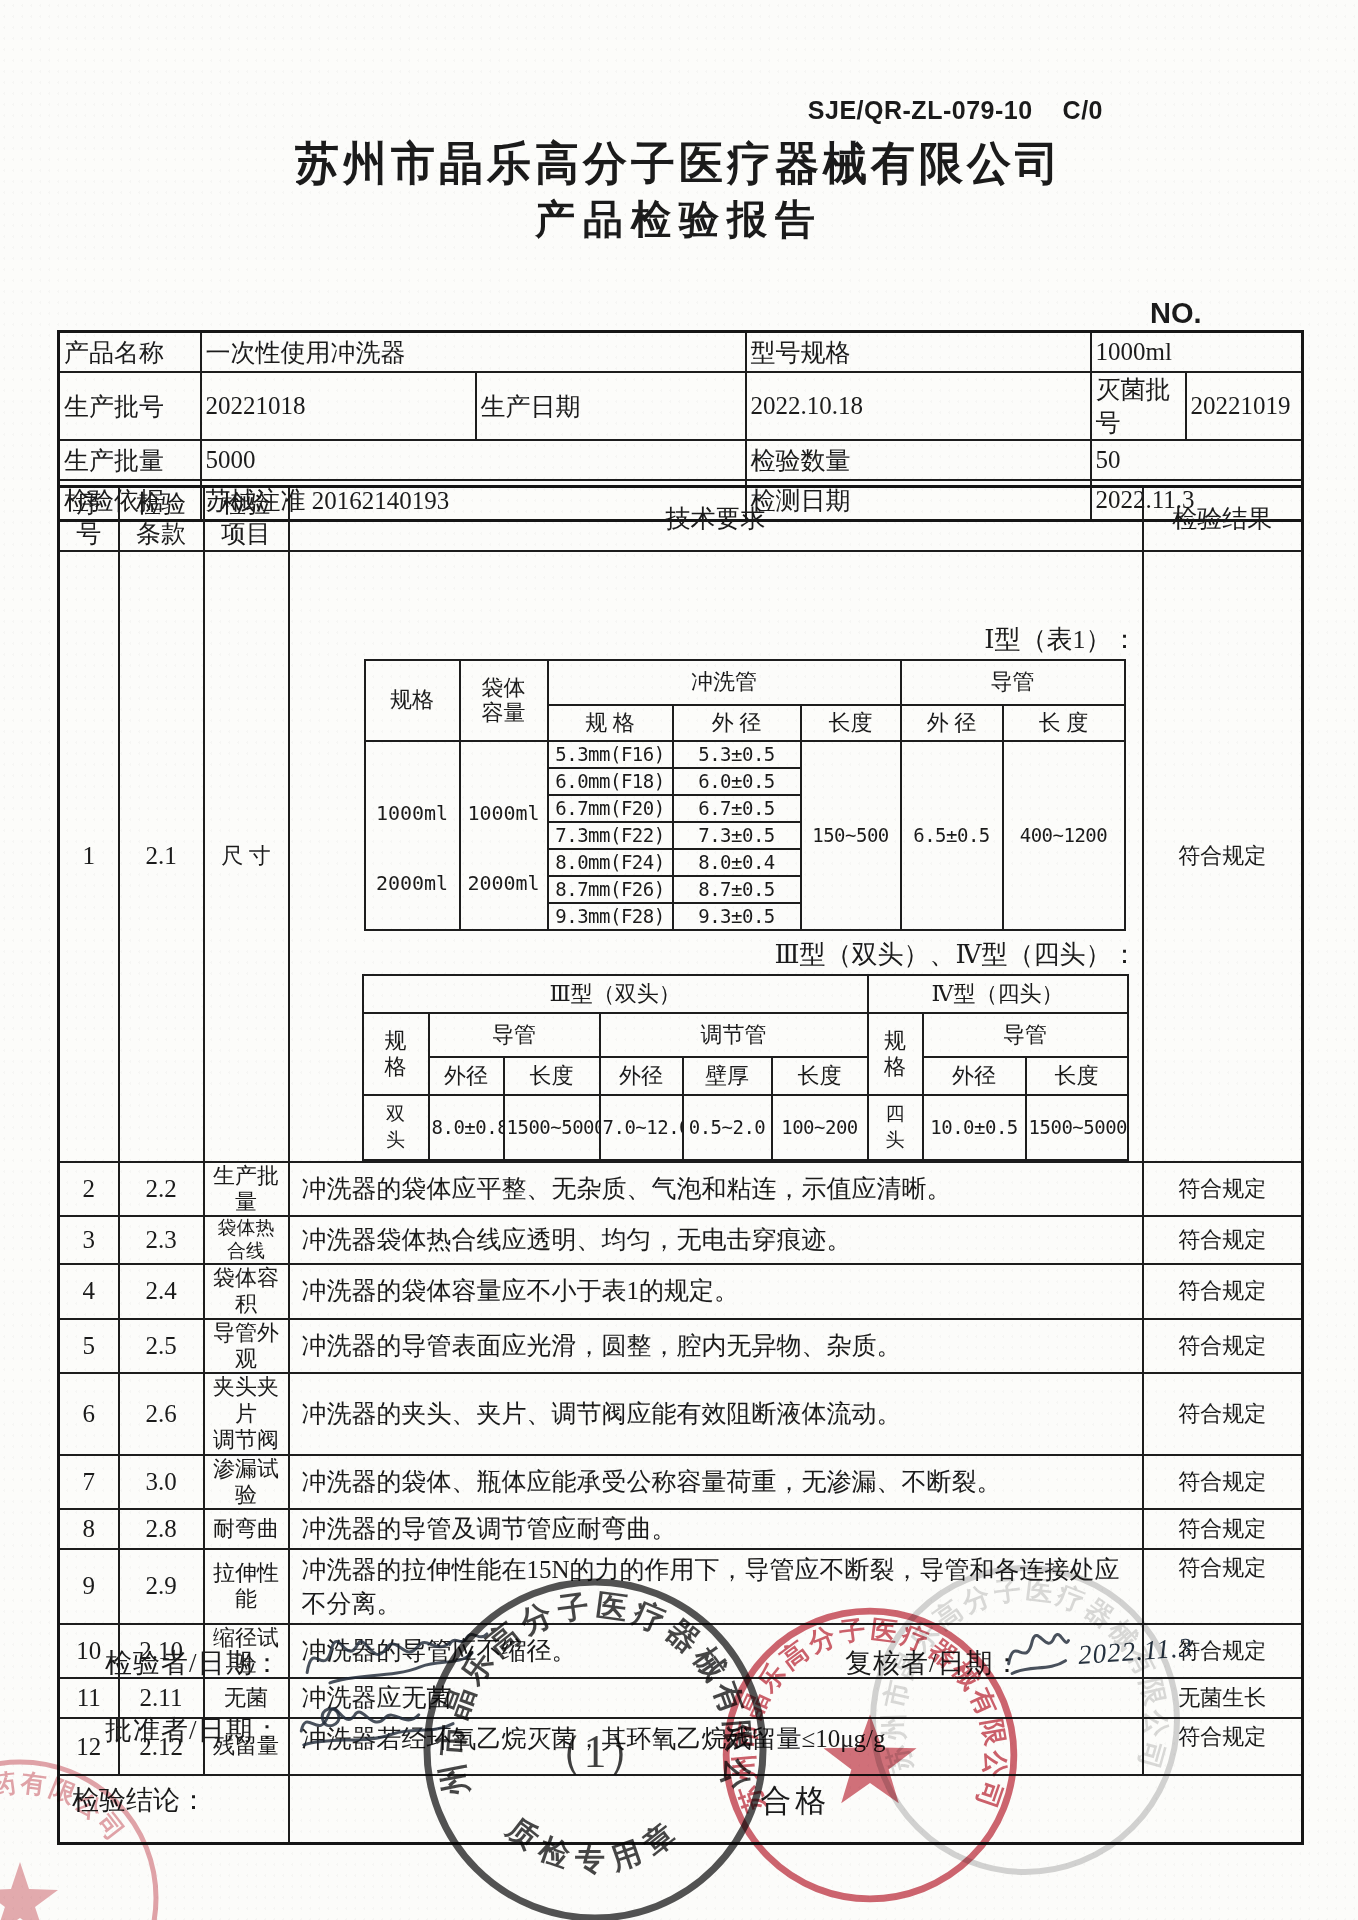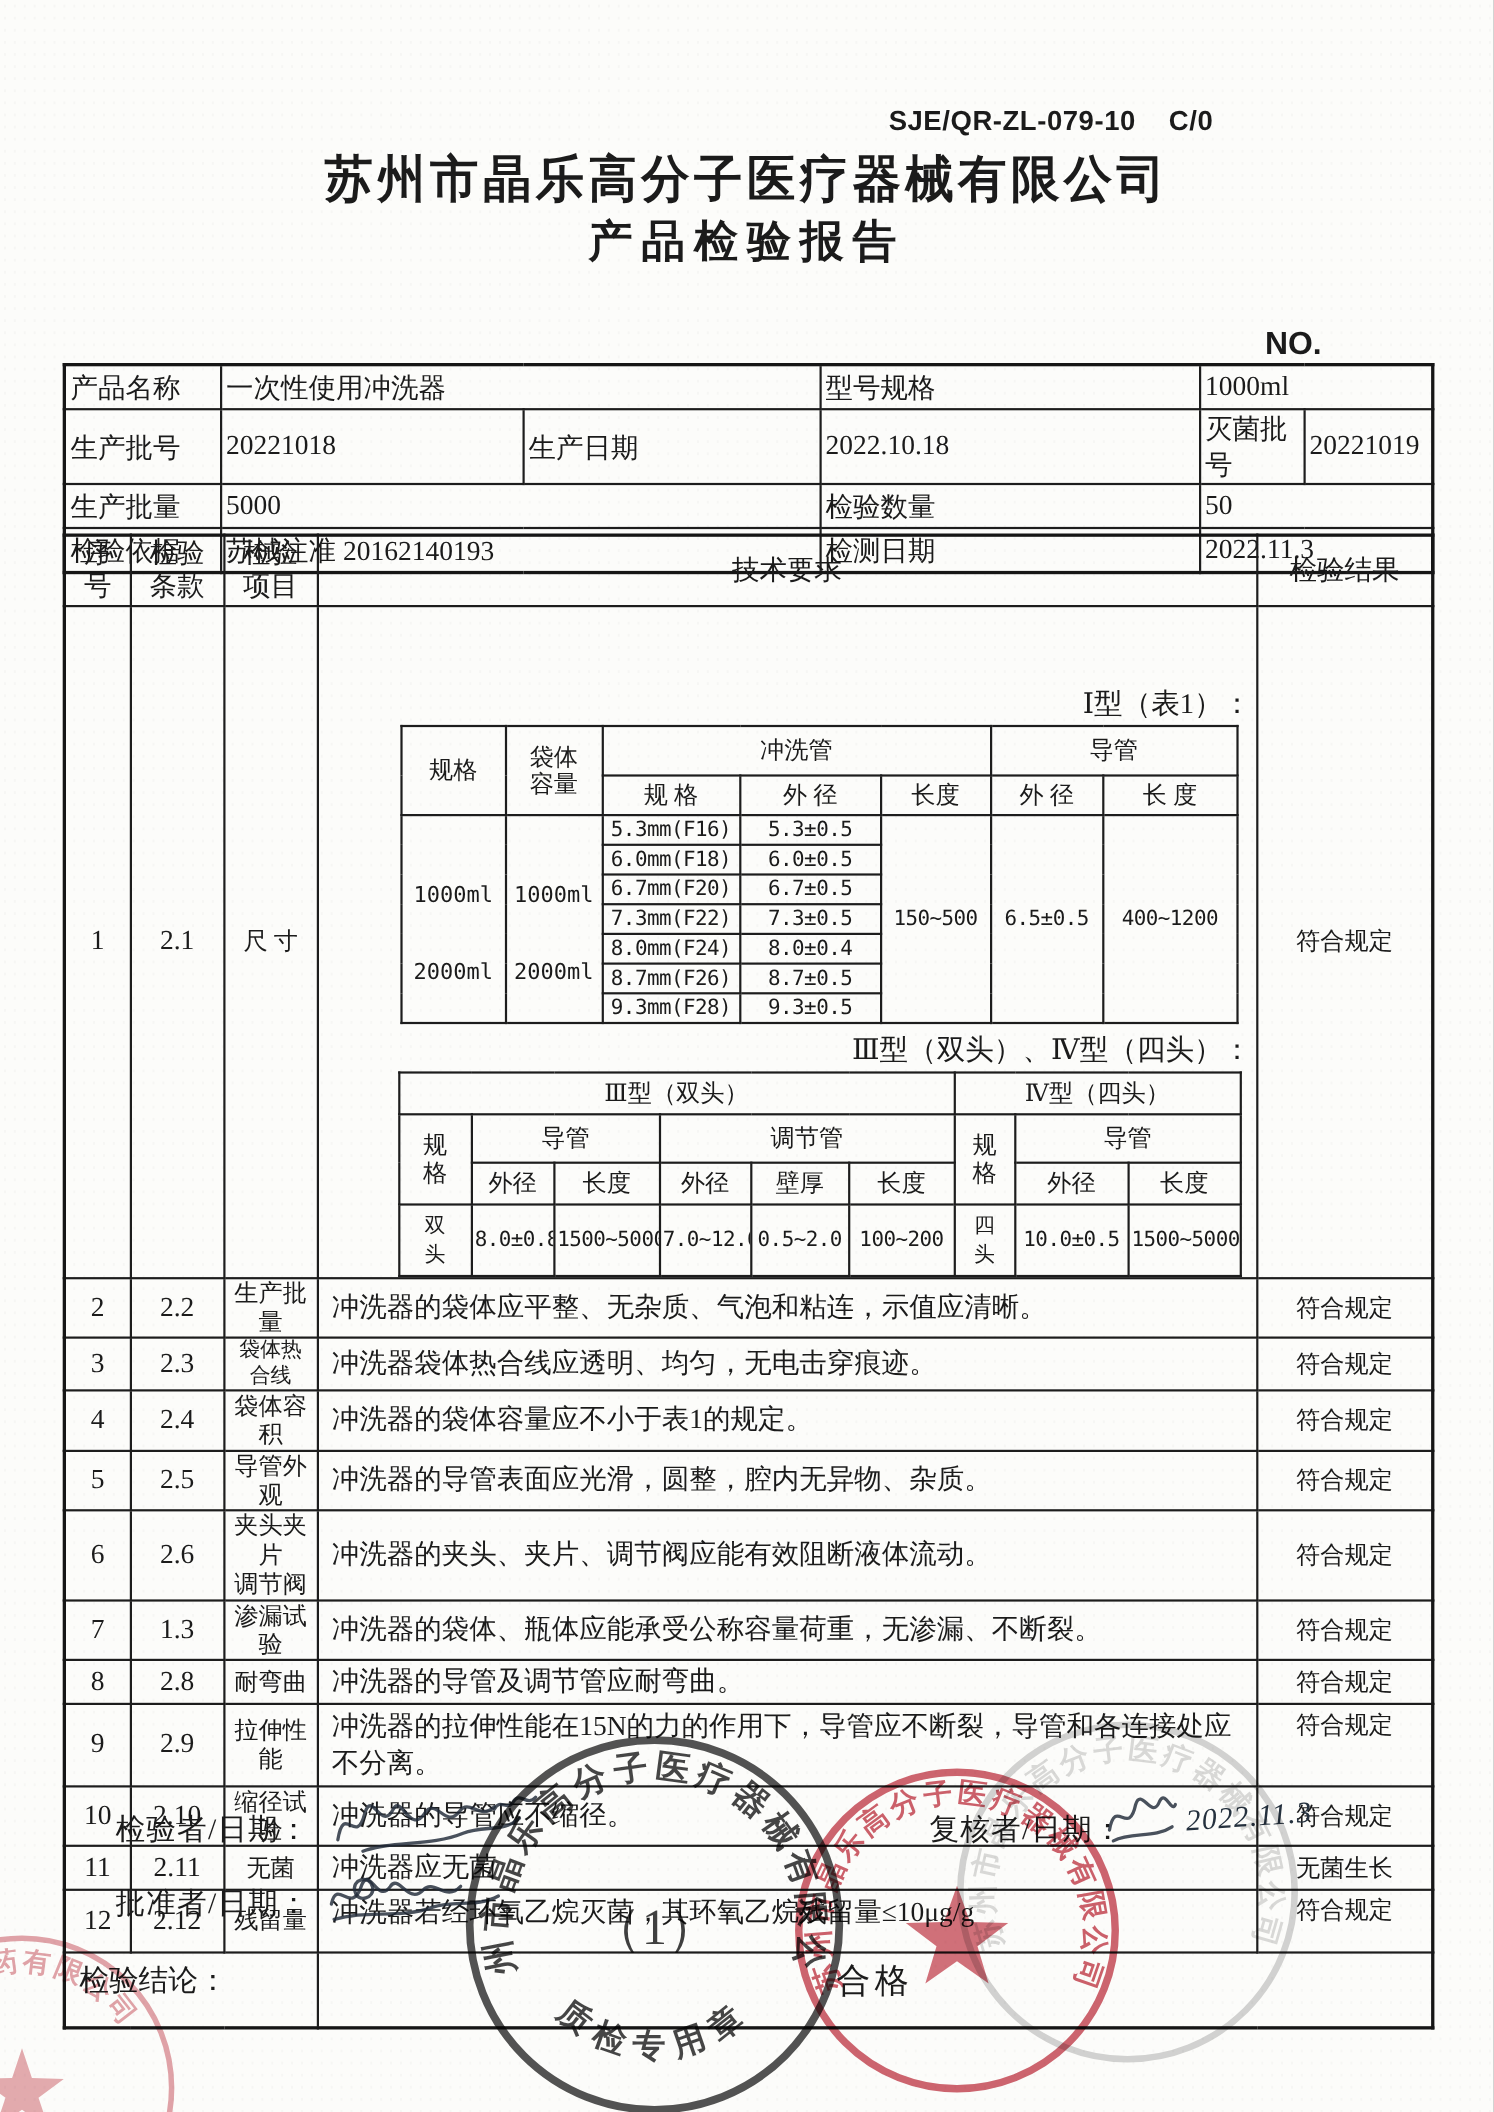--- a/index.html
+++ b/index.html
@@ -297,21 +297,21 @@
       <tr class="m6">
           <td>6</td>
           <td>2.6</td>
           <td class="item pre">夹头夹片
 调节阀</td>
           <td class="req">冲洗器的夹头、夹片、调节阀应能有效阻断液体流动。</td>
           <td class="res">符合规定</td>
         </tr>
       <tr class="m7">
           <td>7</td>
-          <td>1.3</td>
+          <td>3.0</td>
           <td class="item">渗漏试验</td>
           <td class="req">冲洗器的袋体、瓶体应能承受公称容量荷重，无渗漏、不断裂。</td>
           <td class="res">符合规定</td>
         </tr>
       <tr class="m8">
           <td>8</td>
           <td>2.8</td>
           <td class="item">耐弯曲</td>
           <td class="req">冲洗器的导管及调节管应耐弯曲。</td>
           <td class="res">符合规定</td>

